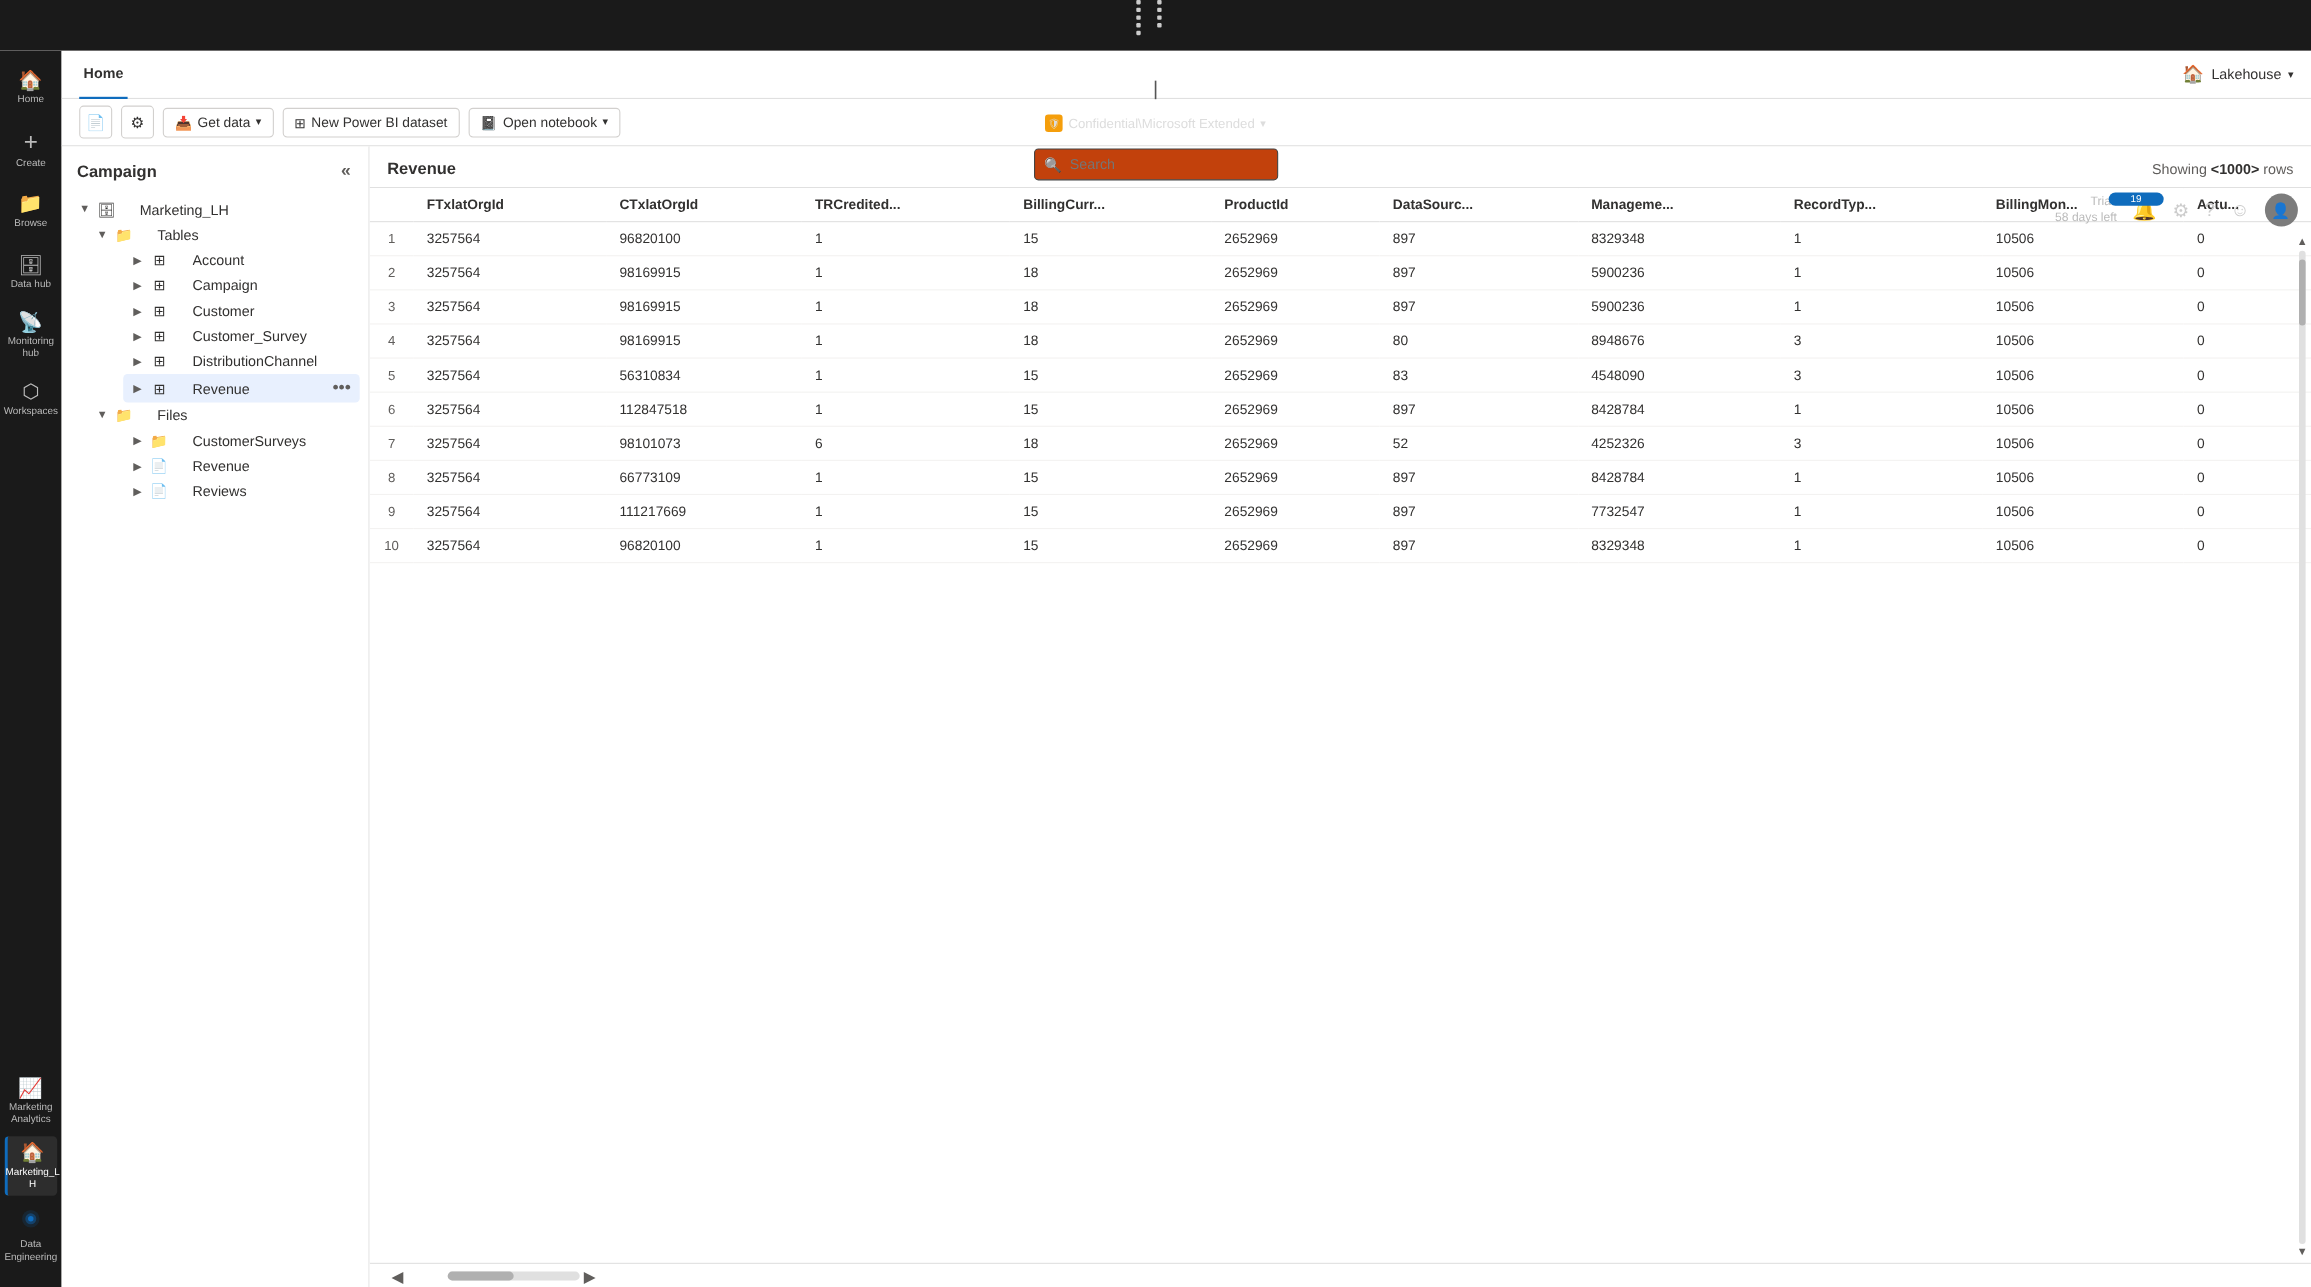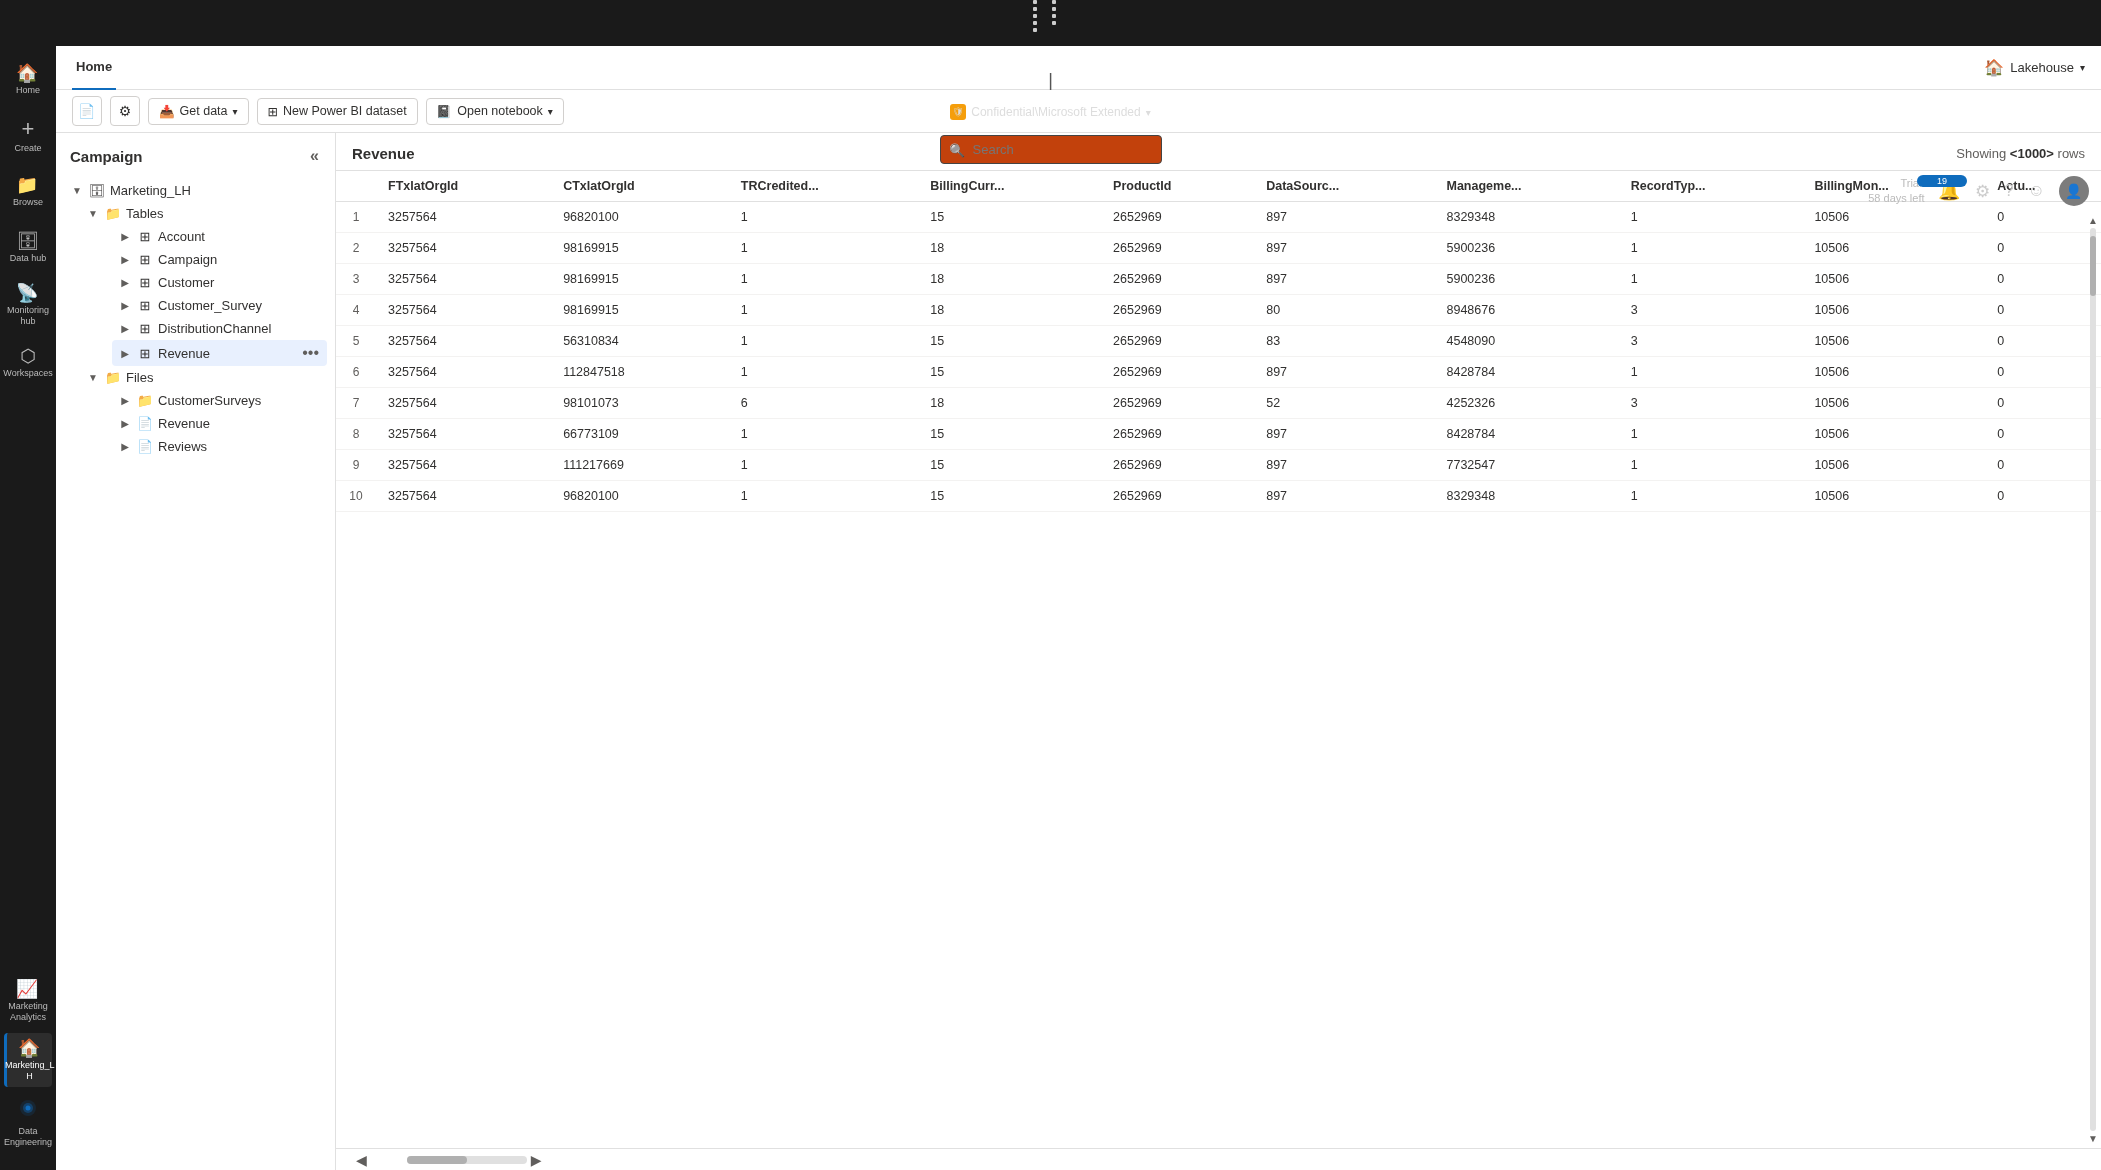--- a/index.html
+++ b/index.html
@@ -303,20 +303,21 @@
       font-size: 13px;
       flex-shrink: 0;
       width: 18px;
       text-align: center;
     }
     .tree-label {
       flex: 1;
       white-space: nowrap;
       overflow: hidden;
       text-overflow: ellipsis;
+      margin-left: 17px;
     }
     .tree-more {
       color: #605e5c;
       font-size: 16px;
       padding: 0 2px;
       border-radius: 3px;
       opacity: 0;
     }
     .tree-item.active .tree-more { opacity: 1; }
     .tree-indent-1 { padding-left: 16px; }

